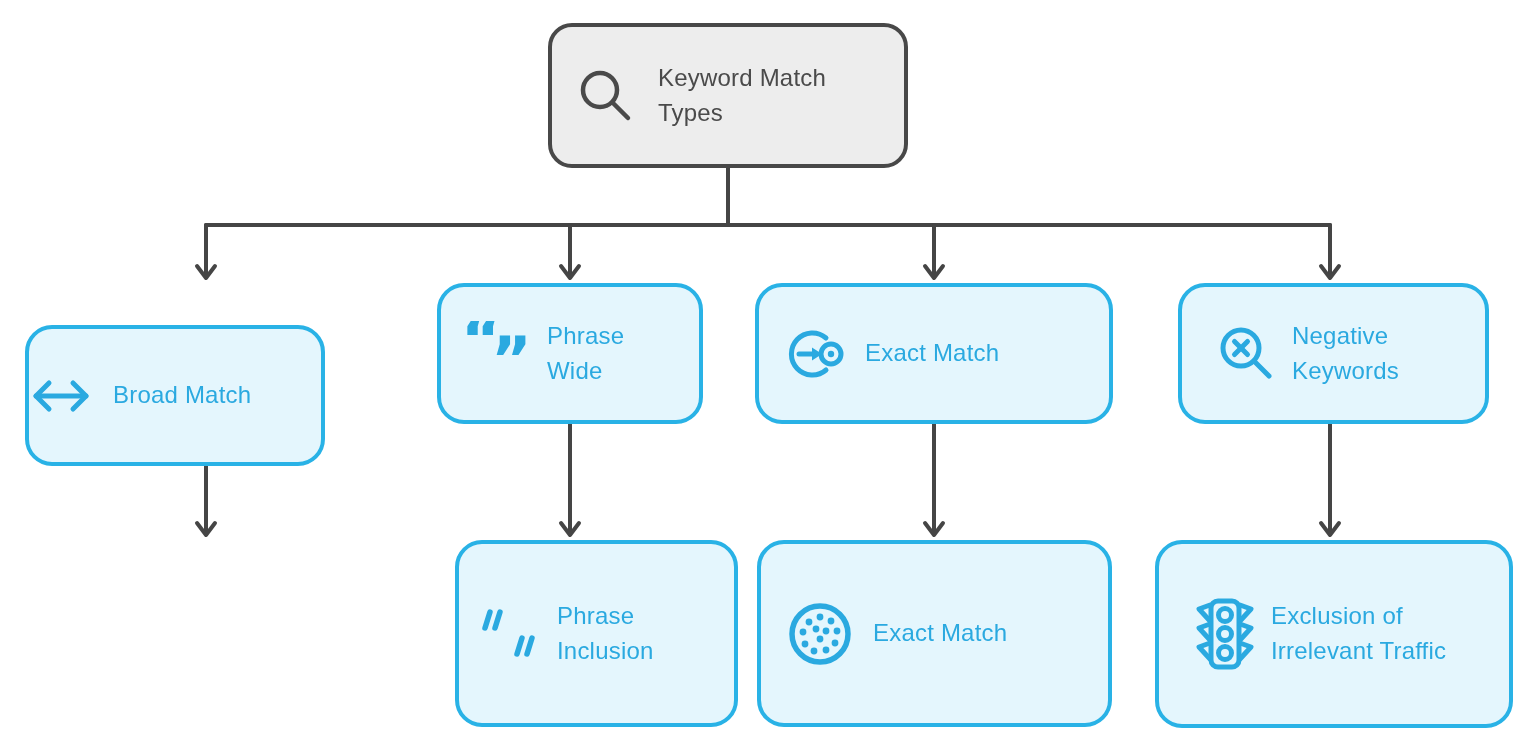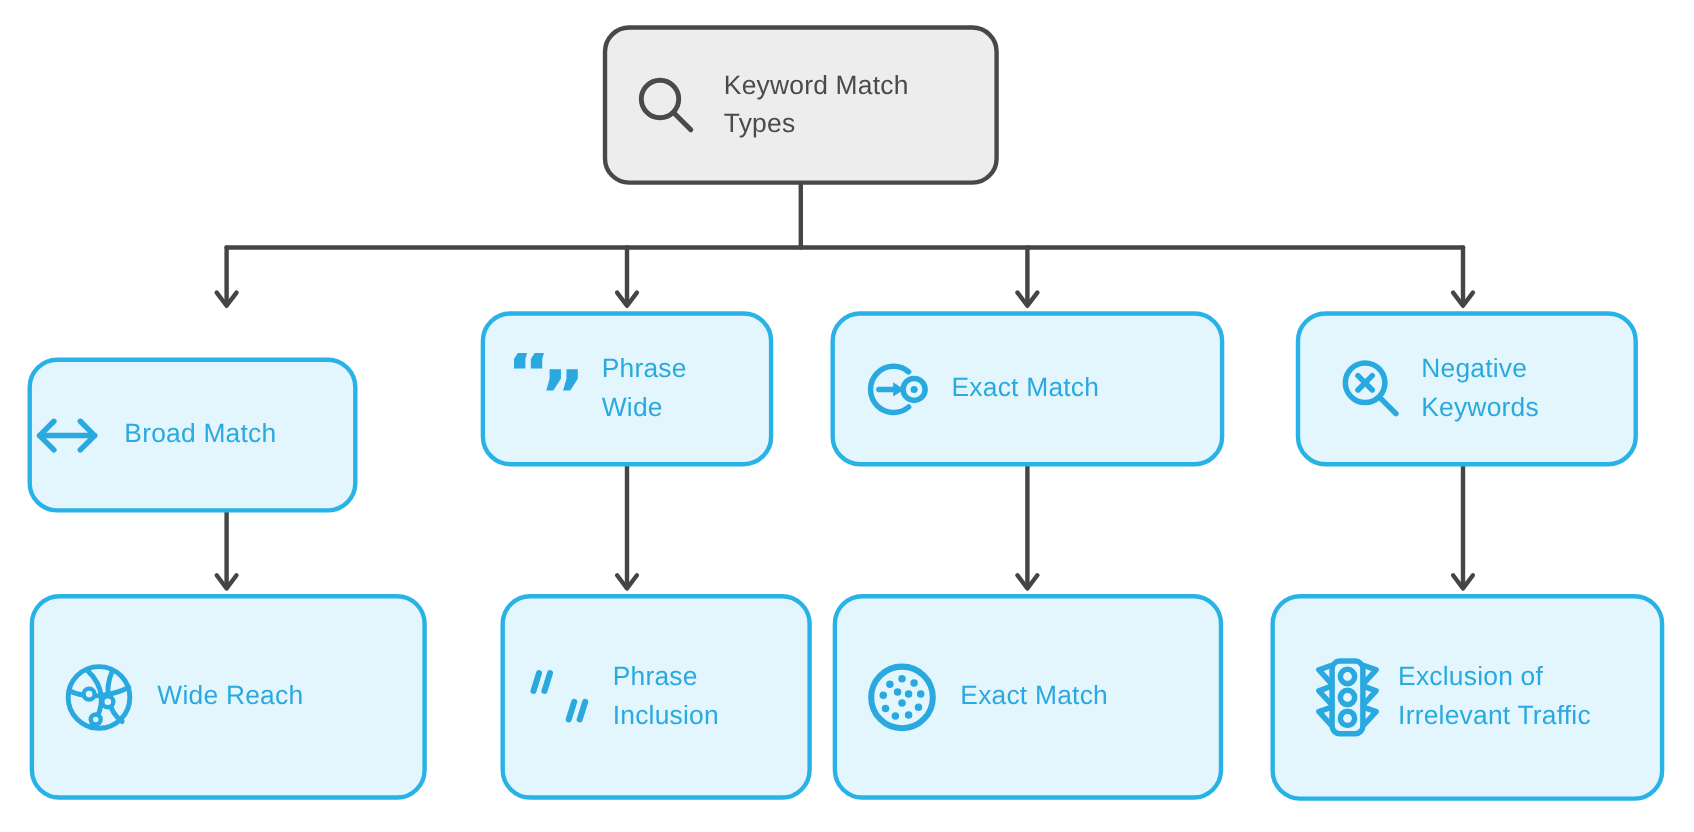--- a/index.html
+++ b/index.html
@@ -115,36 +115,20 @@
       <g stroke="#2aa9e0" stroke-width="5" fill="none" stroke-linecap="round">
         <circle cx="23" cy="23" r="18"></circle>
         <line x1="36" y1="36" x2="51" y2="51"></line>
         <line x1="16.5" y1="16.5" x2="29.5" y2="29.5"></line>
         <line x1="29.5" y1="16.5" x2="16.5" y2="29.5"></line>
       </g>
     </svg>
     <span class="label w170">Negative Keywords</span>
   </div>
 
-  <div id="c0" class="node cyan">
-    <svg class="icon" width="66" height="66" viewBox="0 0 66 66">
-      <g stroke="#2aa9e0" stroke-width="4.5" fill="none" stroke-linecap="round">
-        <circle cx="33" cy="33" r="28"></circle>
-        <path d="M22,8 C38,23 40,42 25,60"></path>
-        <path d="M6,27 C24,36 48,30 60,24"></path>
-        <path d="M45,9 C37,28 42,46 54,55"></path>
-      </g>
-      <g fill="#e4f6fd" stroke="#2aa9e0" stroke-width="4">
-        <circle cx="24" cy="30" r="5"></circle>
-        <circle cx="41" cy="37" r="5"></circle>
-        <circle cx="30" cy="53" r="4.5"></circle>
-      </g>
-    </svg>
-    <span class="label">Wide Reach</span>
-  </div>
 
   <div id="c1" class="node cyan">
     <svg class="icon" width="62" height="54" viewBox="0 0 62 54">
       <g stroke="#2aa9e0" stroke-width="5.5" fill="none" stroke-linecap="round">
         <line x1="11" y1="5" x2="6" y2="21"></line>
         <line x1="21" y1="5" x2="16" y2="21"></line>
         <line x1="43" y1="31" x2="38" y2="47"></line>
         <line x1="53" y1="31" x2="48" y2="47"></line>
       </g>
     </svg>

